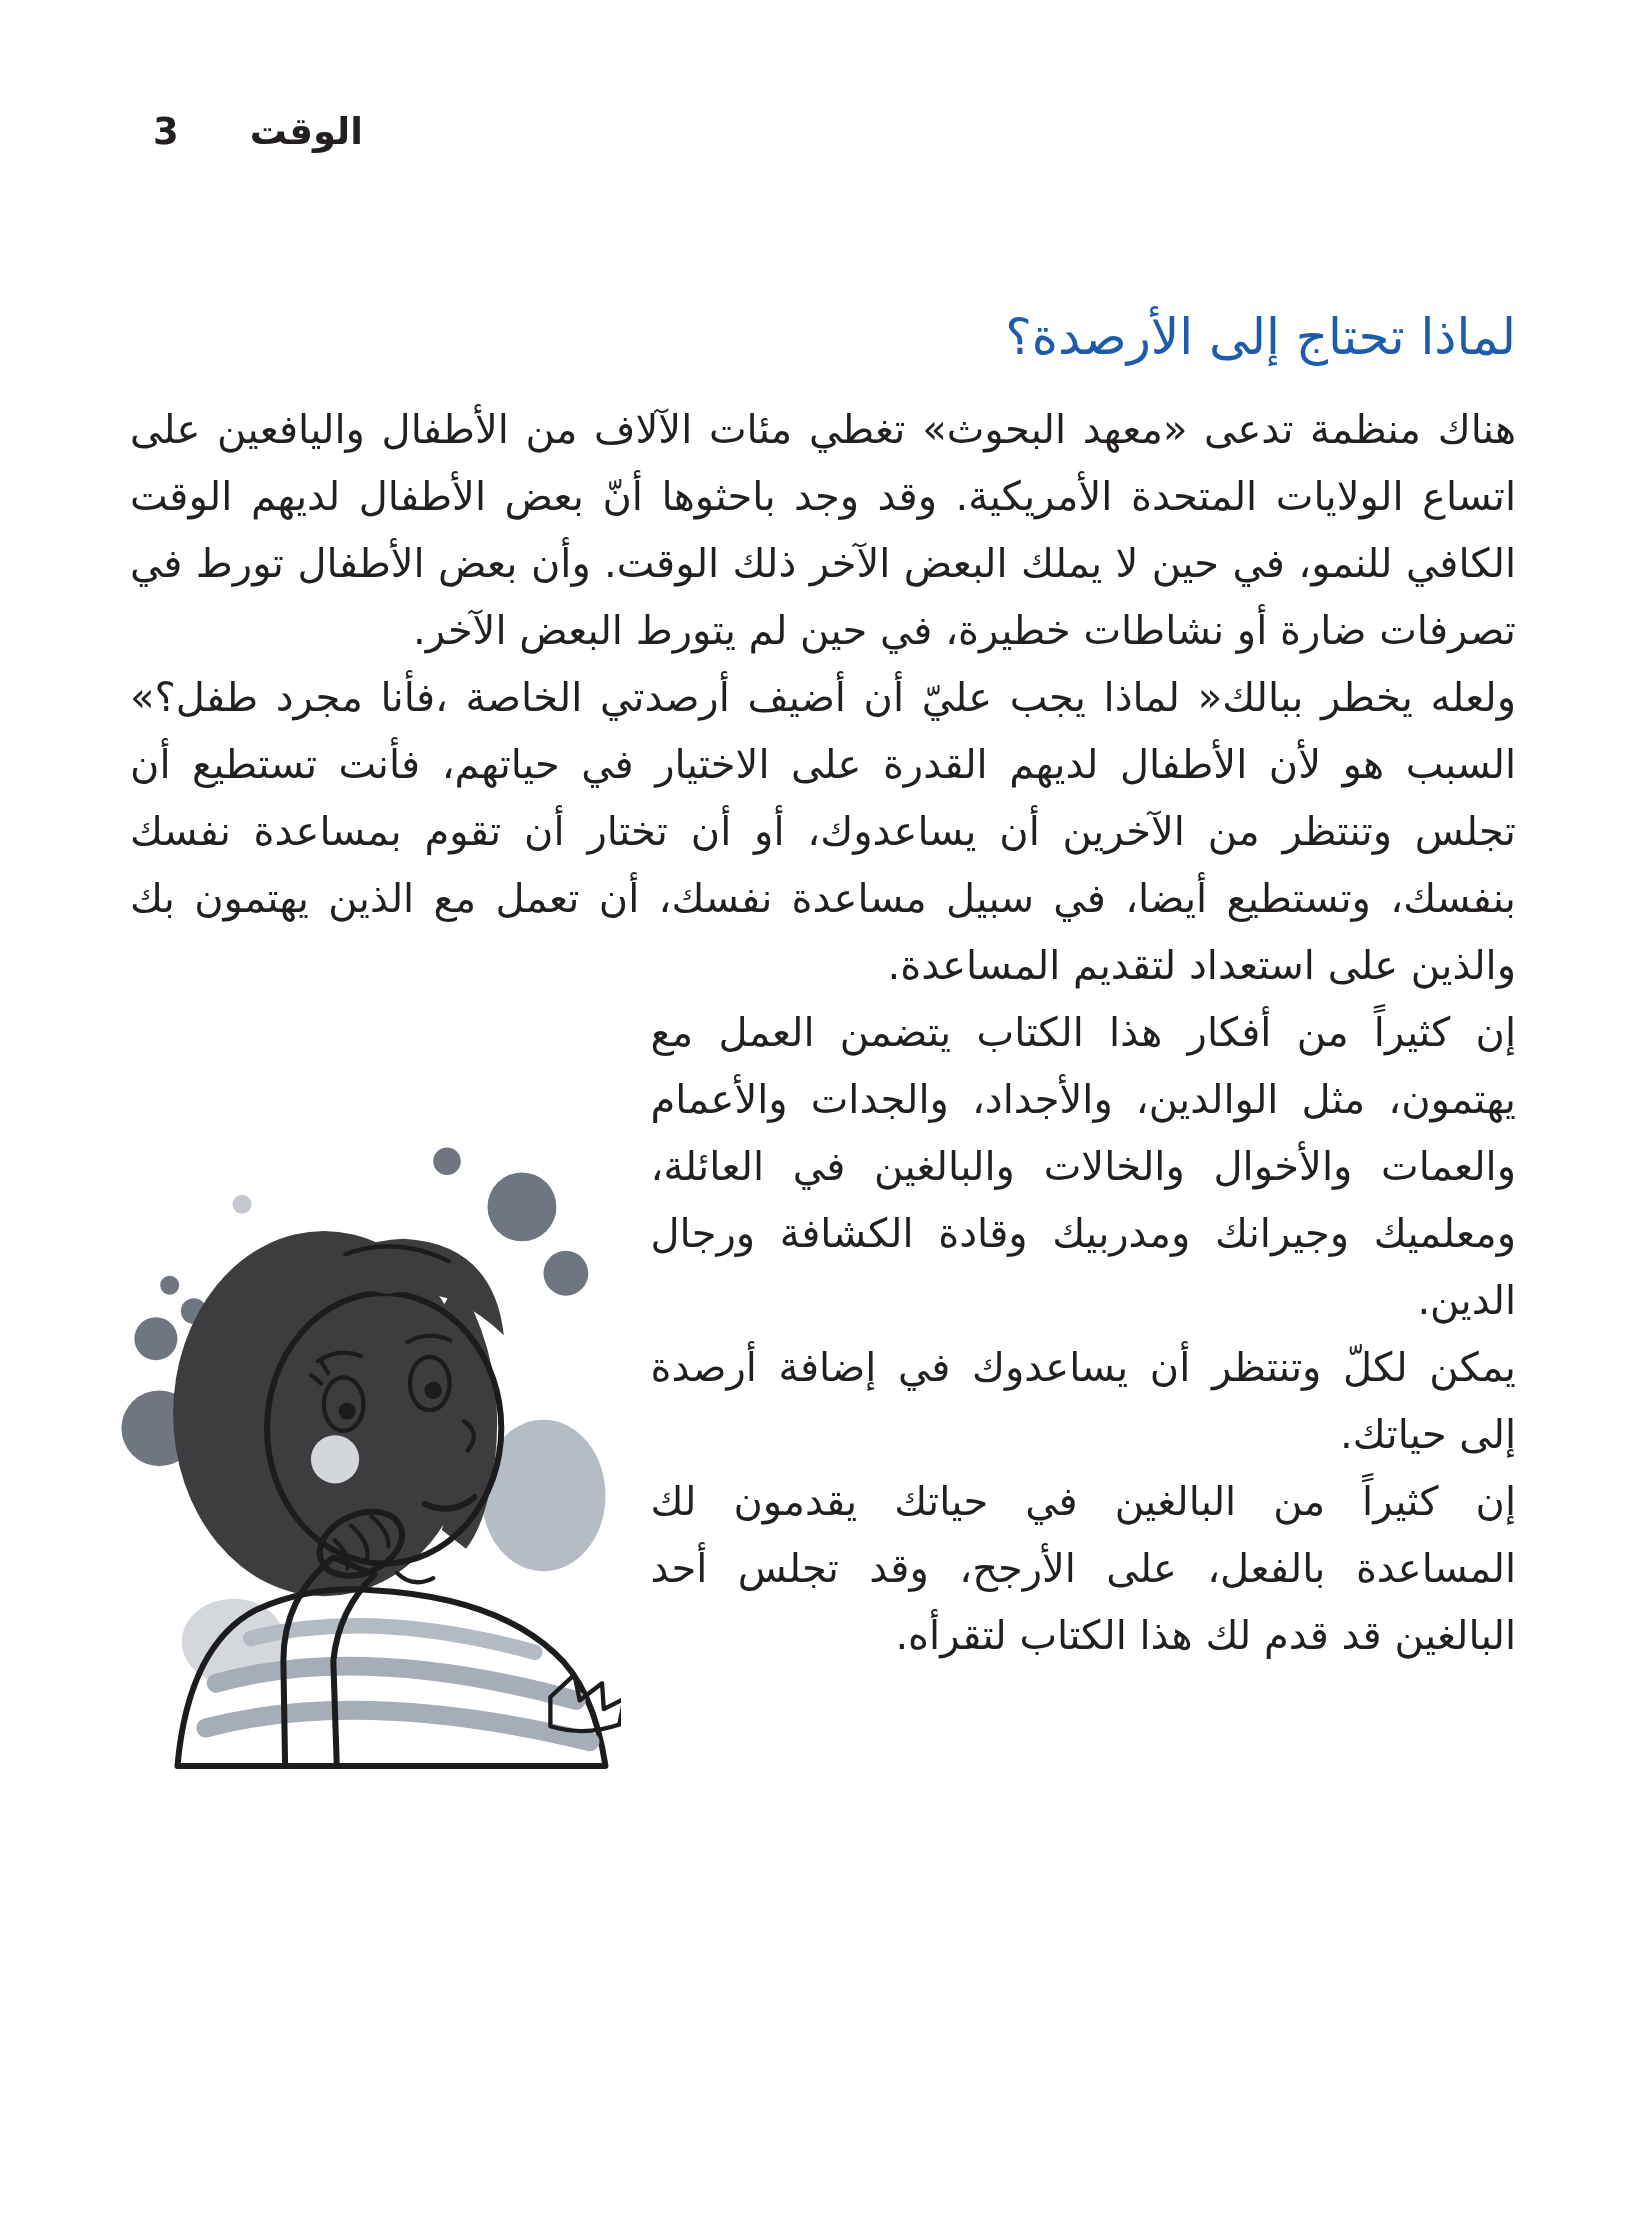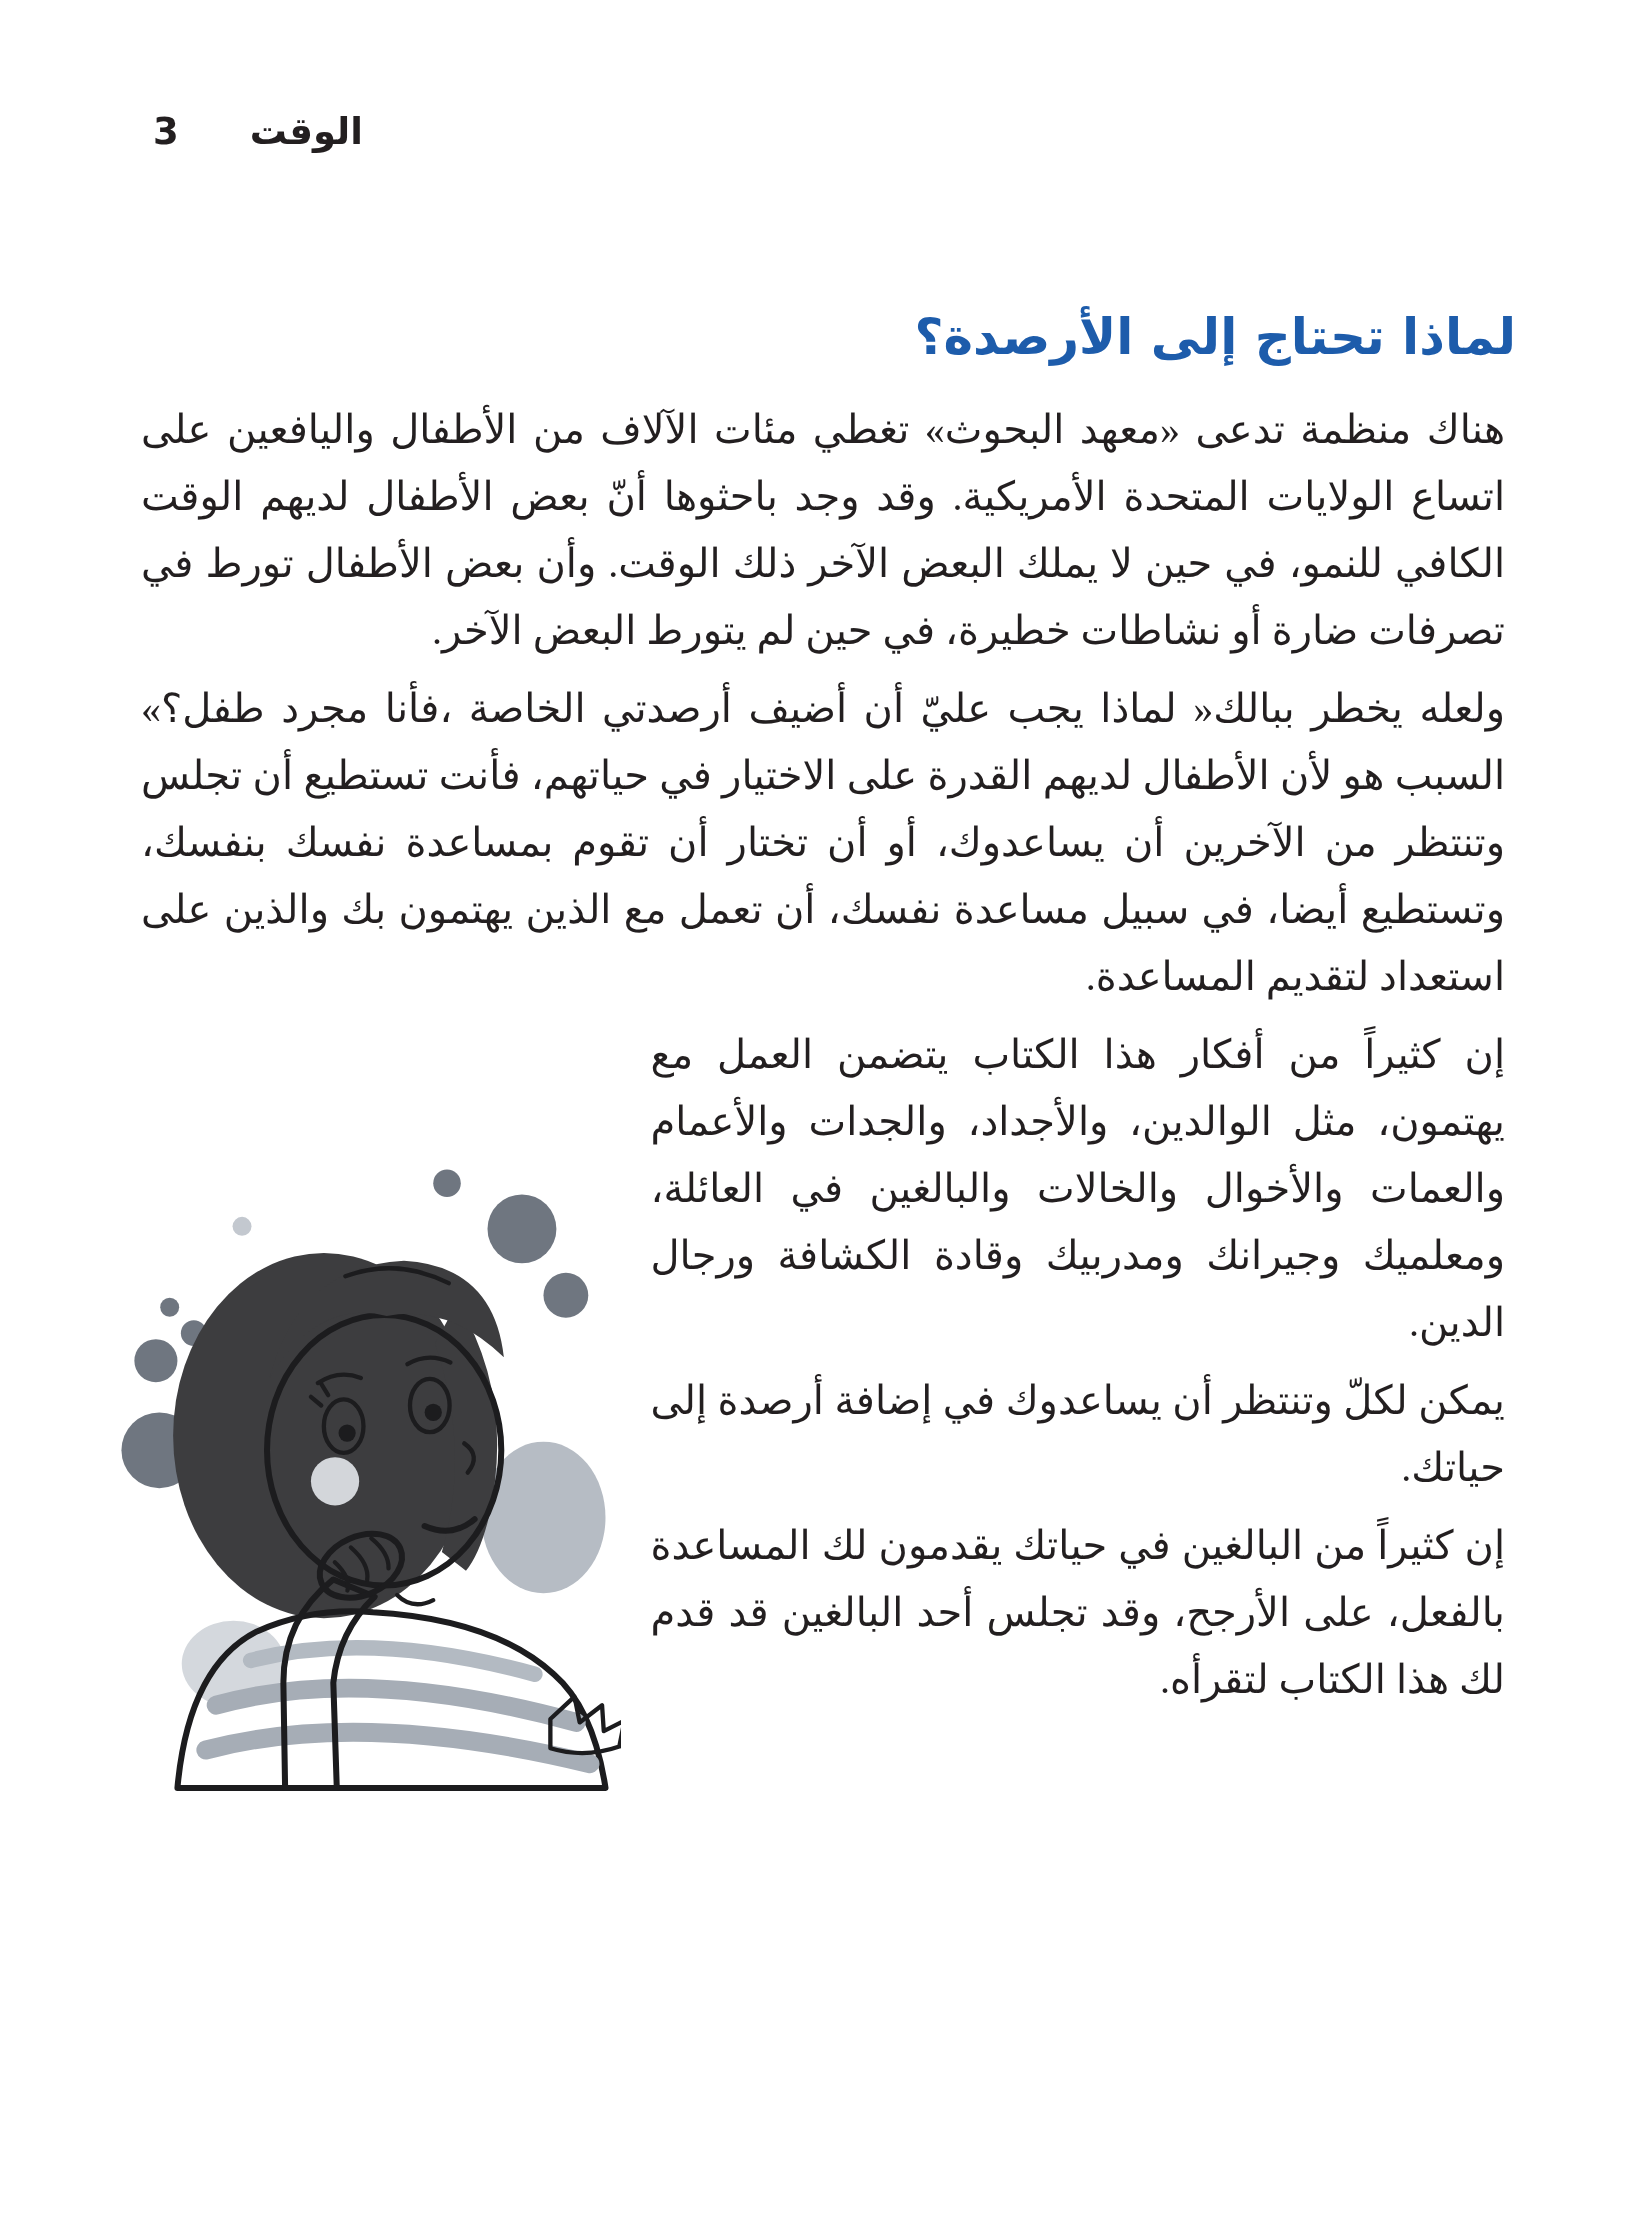--- a/index.html
+++ b/index.html
@@ -16,28 +16,28 @@
     position:absolute;top:110px;left:153px;
     display:flex;align-items:baseline;gap:70px;
     font-weight:bold;font-size:37px;color:#231f20;
   }
   .running-head .num{letter-spacing:0.9px;}
   .content{
     position:absolute;top:301px;right:128px;left:130px;
     direction:rtl;
   }
   .heading{
-    color:#1d5cab;font-size:50px;font-weight:bold;
+    color:#1d5cab;font-size:50px;font-weight:normal;
     margin:0 0 22.6px 0;text-align:right;line-height:1.45;
   }
   .bodytext{
     font-size:40px;line-height:67px;color:#231f20;
     text-align:justify;text-justify:inter-word;
   }
-  .bodytext p{margin:11px;font-family:Liberation Serif, serif;}
+  .bodytext p{margin:0;}
   .img-float{
     float:left;width:534px;height:647px;
     margin:123px 29.5px 0 -43px;
   }
   .img-float svg{width:100%;height:100%;display:block;}
   .ink{stroke:#1c1c1e;stroke-width:7;fill:none;stroke-linecap:round;stroke-linejoin:round;}
   .ink-thin{stroke:#1c1c1e;stroke-width:5;fill:none;stroke-linecap:round;stroke-linejoin:round;}
 </style>
 </head>
 <body>

